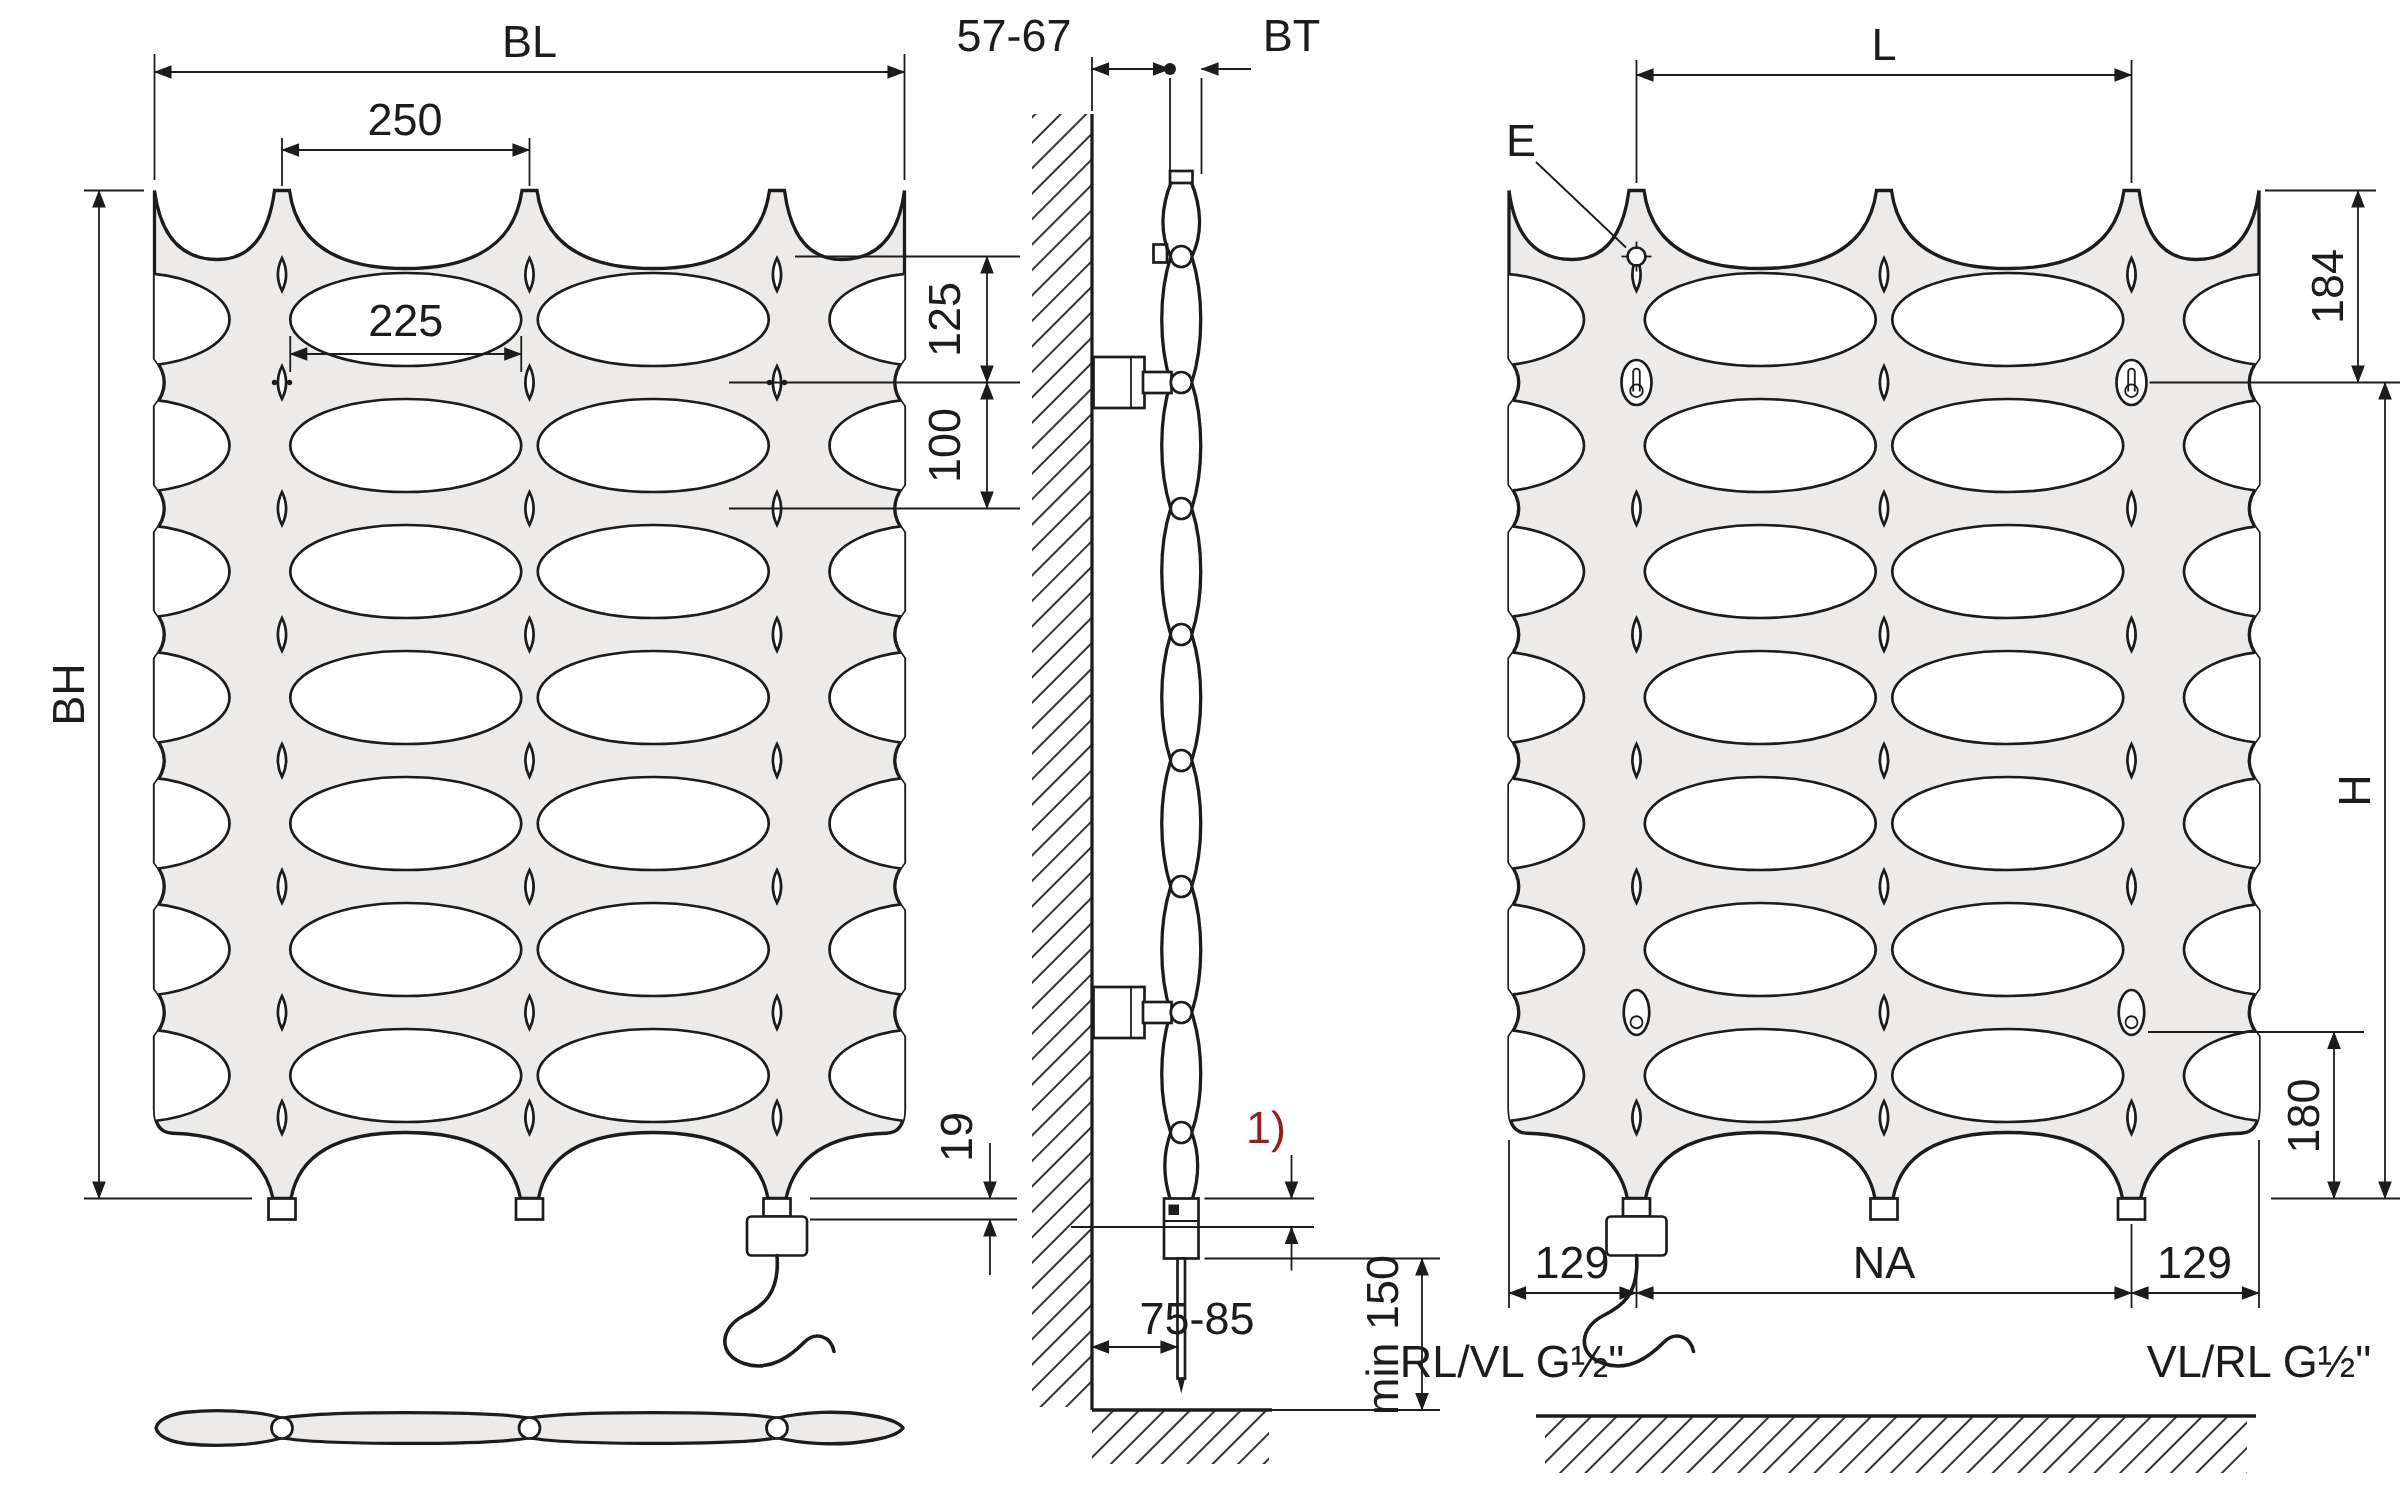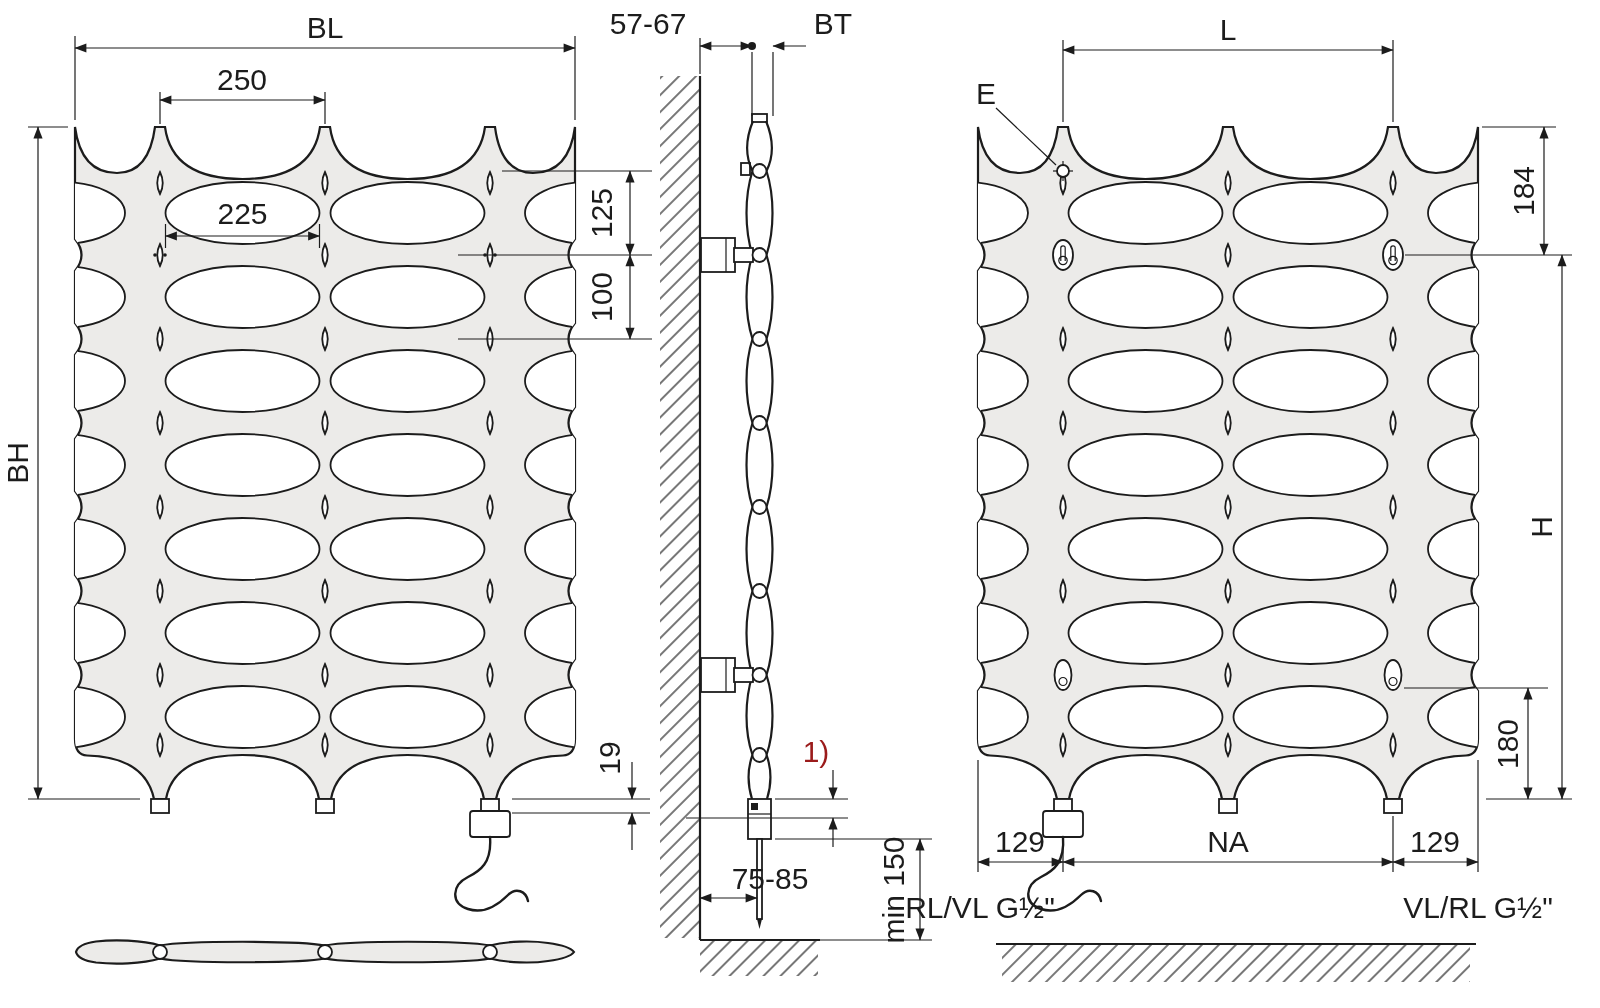--- a/index.html
+++ b/index.html
@@ -1,16 +1,16 @@
 <!DOCTYPE html>
 <html><head>
 <meta charset="utf-8">
 <style>
   html,body { margin:0; padding:0; background:#ffffff; }
-  .stage { width:1388px; height:1008px; position:relative; background:#fff; }
+  .stage { width:1388px; height:1008px; position:relative; background:#fff;padding-left:28px; }
   svg { display:block; }
   .body   { fill:#ecebe9; stroke:#1c1c1c; stroke-width:2.2; }
   .hole   { fill:#ffffff; stroke:#1c1c1c; stroke-width:1.8; }
   .wht    { fill:#ffffff; stroke:#1c1c1c; stroke-width:1.8; }
   .ln     { fill:none;    stroke:#1c1c1c; stroke-width:2.2; }
   .dm     { fill:none;    stroke:#1c1c1c; stroke-width:1.2; }
   .cbl    { fill:none;    stroke:#1c1c1c; stroke-width:2.4; stroke-linecap:round; }
   .dot    { fill:#1c1c1c; stroke:none; }
   text    { font-family:"Liberation Sans","DejaVu Sans",sans-serif; font-size:30px; fill:#1c1c1c; text-anchor:middle; }
   text.red { fill:#9b1b1b; }

